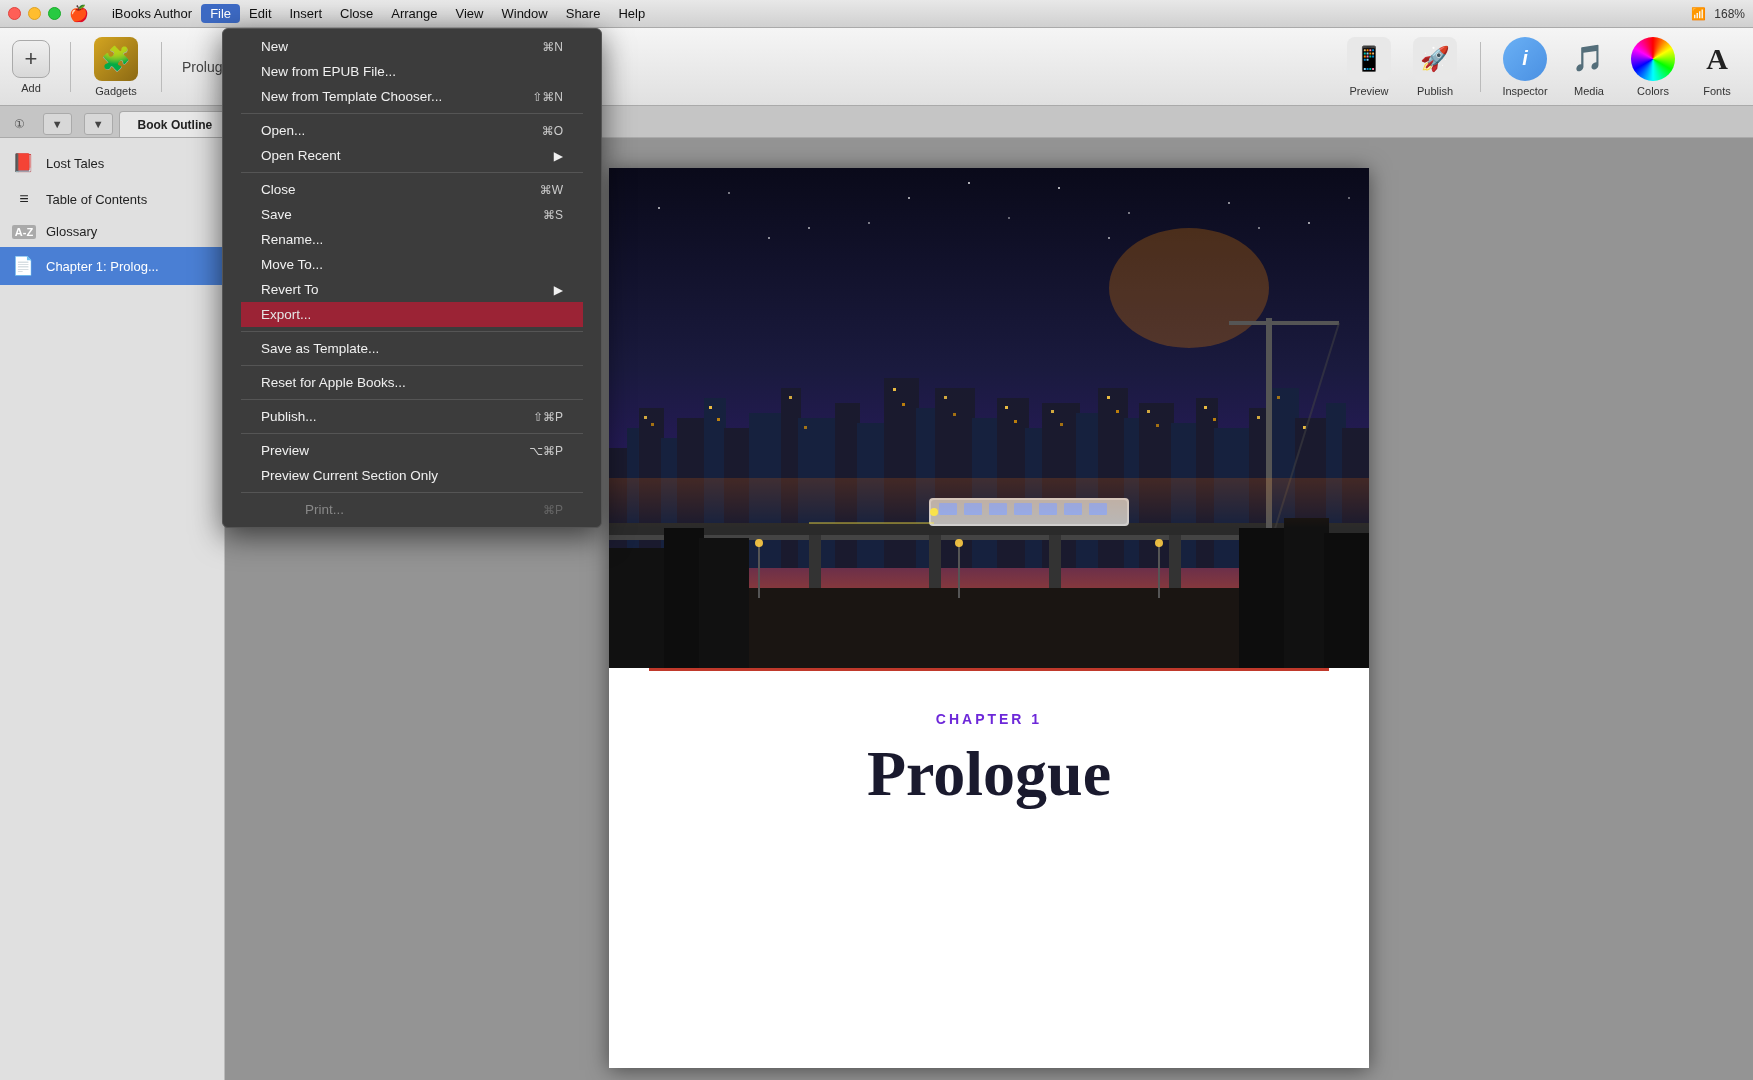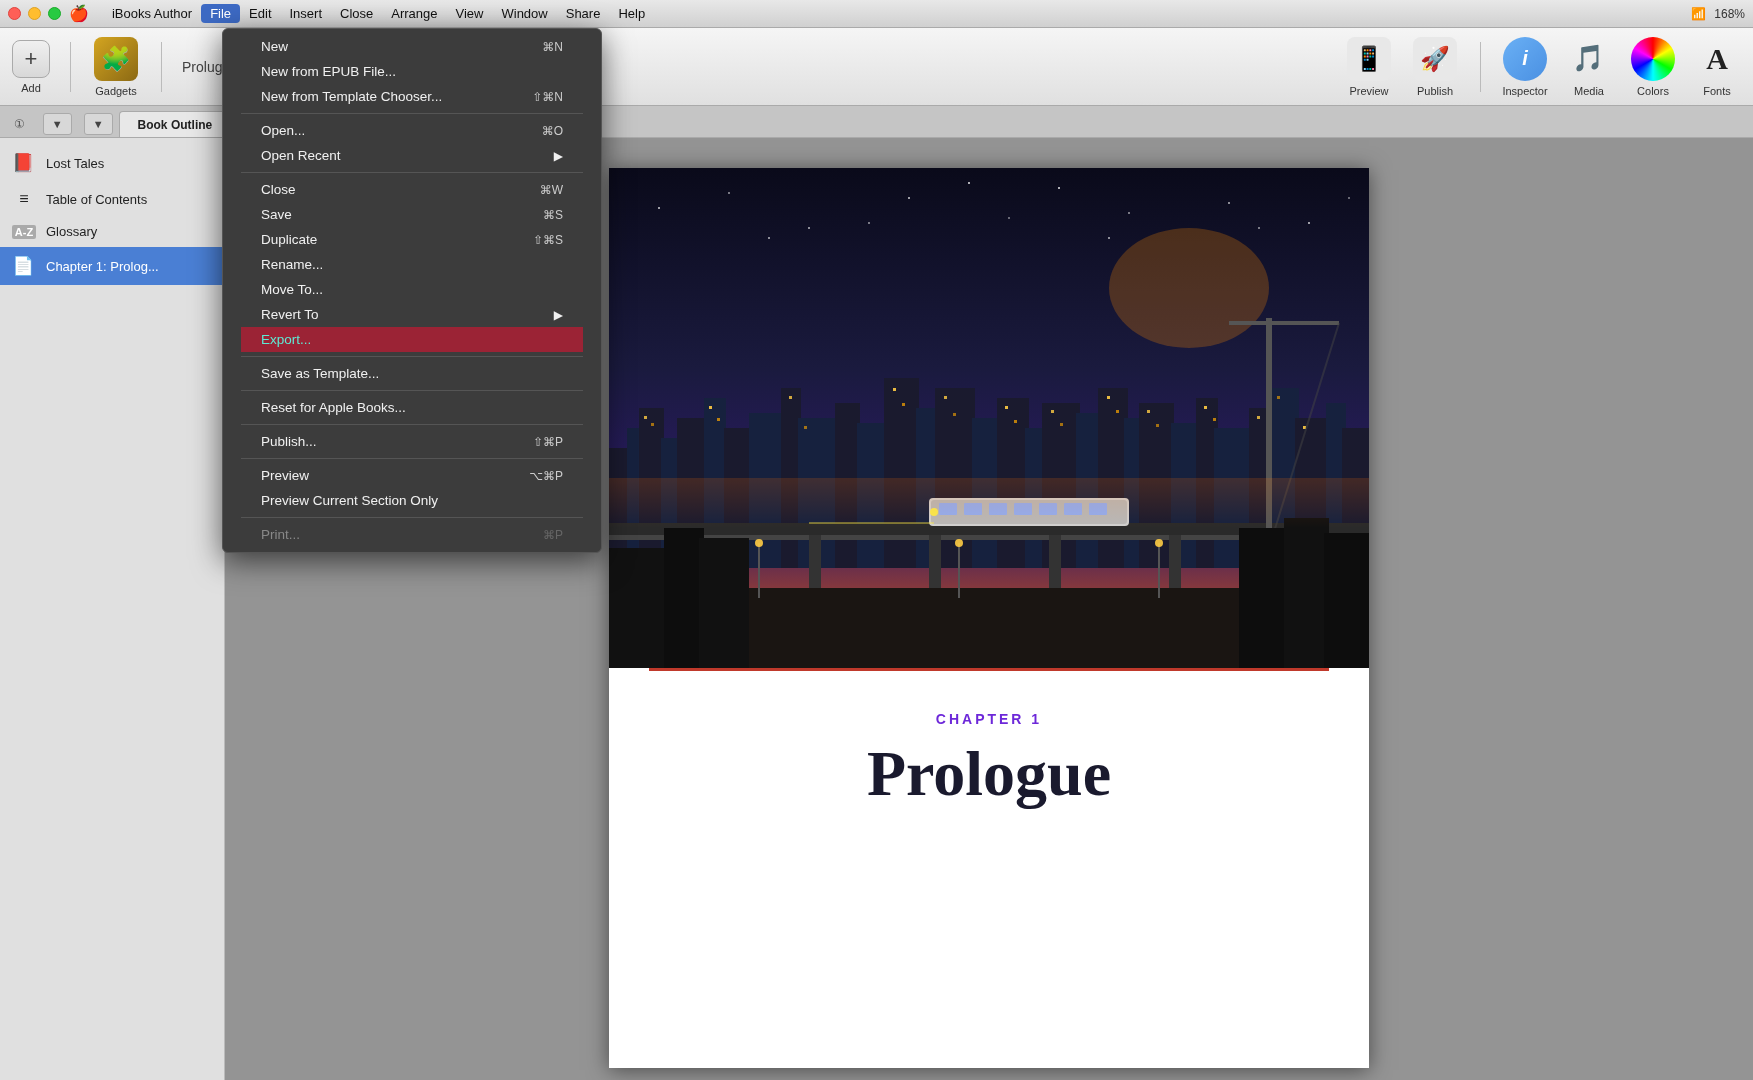--- a/index.html
+++ b/index.html
@@ -267,25 +267,26 @@
       align-items: center;
       padding: 5px 20px;
       font-size: 13.5px;
       color: #f0f0f0;
       cursor: pointer;
       position: relative;
       min-height: 24px;
     }
     .menu-item.highlighted {
       background: #9b2335;
-      color: #5eead4;
+      color: #e5e5e5;
     }
     .menu-item.disabled {
       color: #888;
       cursor: default;
+      margin-left: 44px;
     }
     .menu-item .shortcut {
       margin-left: auto;
       color: #ccc;
       font-size: 12px;
     }
     .menu-item .arrow {
       margin-left: auto;
       font-size: 12px;
     }
@@ -676,24 +677,20 @@
 
     <div class="menu-item">
       <span>Close</span>
       <span class="shortcut cmd">⌘W</span>
     </div>
     <div class="menu-item">
       <span>Save</span>
       <span class="shortcut cmd">⌘S</span>
     </div>
     <div class="menu-item">
-      <span>Duplicate</span>
-      <span class="shortcut cmd">⇧⌘S</span>
-    </div>
-    <div class="menu-item">
       <span>Rename...</span>
     </div>
     <div class="menu-item">
       <span>Move To...</span>
     </div>
     <div class="menu-item">
       <span>Revert To</span>
       <span class="arrow">▶</span>
     </div>
     <div class="menu-item highlighted">

